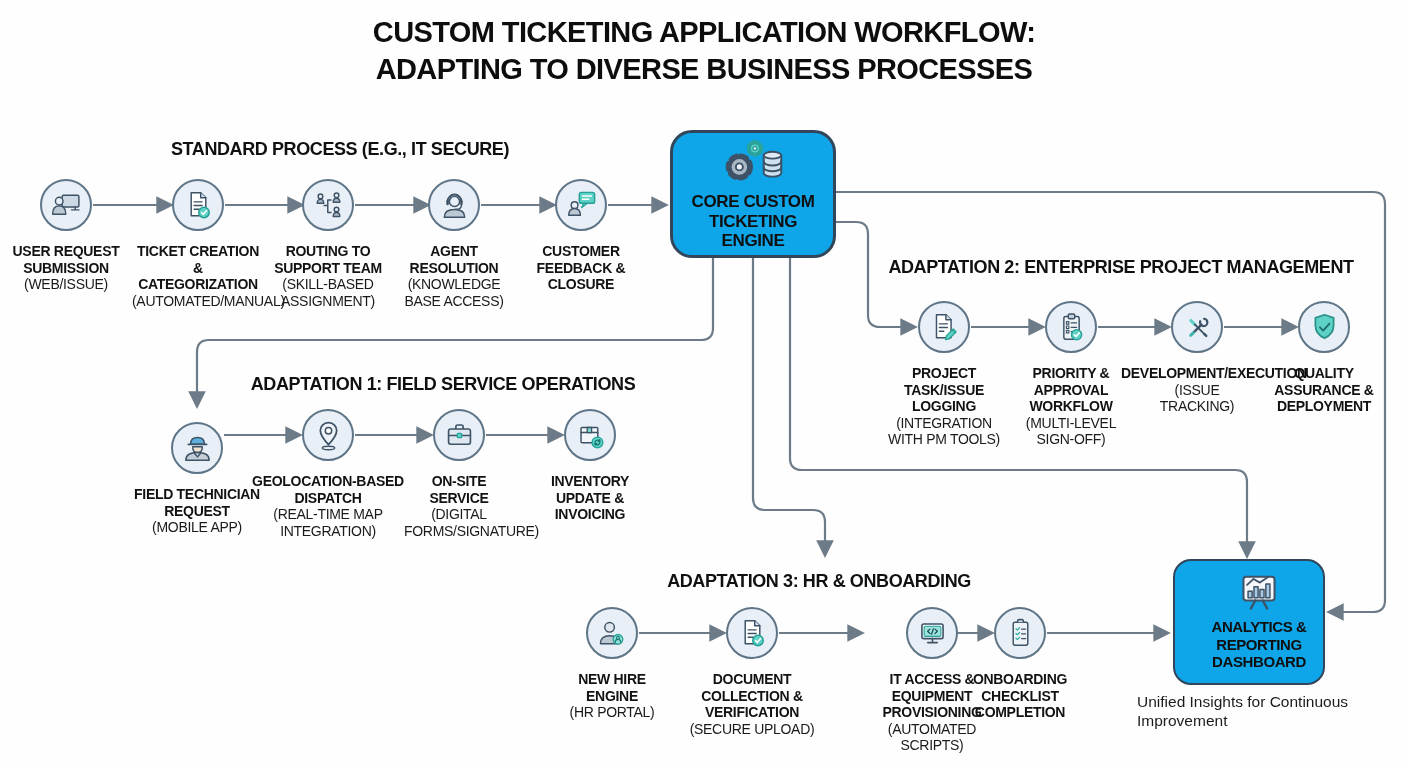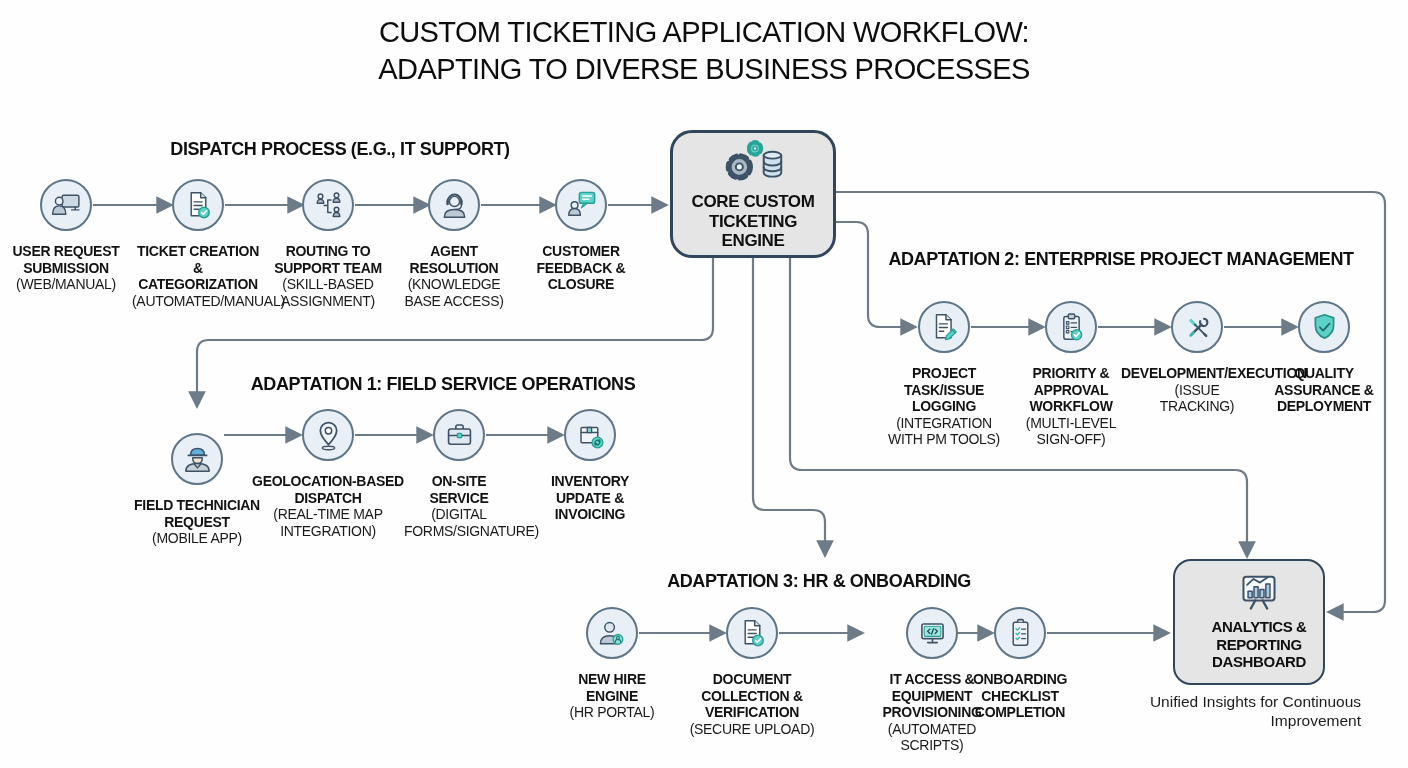--- a/index.html
+++ b/index.html
@@ -1,40 +1,40 @@
 <!DOCTYPE html>
 <html><head>
 <meta charset="utf-8">
 <style>
   html,body{margin:0;padding:0;background:#ffffff;}
   .canvas{position:relative;width:1408px;height:768px;background:#fefefe;overflow:hidden;
           font-family:"Liberation Sans","DejaVu Sans",sans-serif;}
   .connectors{position:absolute;left:0;top:0;z-index:1;}
   .title{position:absolute;left:704px;top:14px;transform:translateX(-50%);text-align:center;
-         font-weight:normal;font-size:29px;line-height:1.26;letter-spacing:-0.6px;color:#0d0d0d;white-space:nowrap;z-index:2;}
+         font-weight:bold;font-size:29px;line-height:1.26;letter-spacing:-0.6px;color:#0d0d0d;white-space:nowrap;z-index:2;}
   .heading{position:absolute;transform:translateX(-50%);font-weight:bold;font-size:18px;
            letter-spacing:-0.4px;color:#101010;white-space:nowrap;z-index:2;}
   .step{position:absolute;display:flex;flex-direction:column;align-items:center;
         transform:translateX(-50%);z-index:2;}
   .circle{width:52px;height:52px;border-radius:50%;background:#e9eff6;border:2px solid #5e7588;
           display:flex;align-items:center;justify-content:center;box-sizing:border-box;flex:none;}
   .circle svg{width:35px;height:35px;display:block;}
   .lbl{margin-top:12px;text-align:center;}
   .sname{font-weight:bold;font-size:14px;line-height:1.18;letter-spacing:-0.3px;color:#121212;}
   .sdetail{font-size:14px;line-height:1.18;letter-spacing:-0.3px;color:#1a1a1a;}
-  .node{position:absolute;box-sizing:border-box;background:#e5e5e5;border:3px solid #31465a;
+  .node{position:absolute;box-sizing:border-box;background:#0ea5e9;border:3px solid #31465a;
         display:flex;flex-direction:column;align-items:center;justify-content:center;z-index:2;}
   .engine{left:670px;top:130px;width:166px;height:128px;border-radius:22px;}
   .engine svg{width:74px;height:52px;margin-bottom:3px;}
   .analytics{left:1173px;top:559px;width:152px;height:126px;border-radius:18px;border-width:2.5px;padding-left:20px;}
   .analytics svg{width:48px;height:42px;margin-bottom:3px;}
   .nlabel{font-weight:bold;font-size:17px;line-height:1.16;letter-spacing:-0.4px;text-align:center;
           width:152px;color:#0f0f0f;}
   .analytics .nlabel{font-size:15px;width:112px;}
-  .caption{position:absolute;left:1249px;top:693px;transform:translateX(-50%);width:224px;text-align:right;
+  .caption{position:absolute;left:1249px;top:693px;transform:translateX(-50%);width:224px;text-align:left;
            font-size:15.5px;line-height:1.22;color:#1c1c1c;z-index:2;}
 </style>
 </head>
 <body>
 
 <div class="canvas">
 
   <svg class="connectors" width="1408" height="768">
     <defs>
       <marker id="arw" viewBox="0 0 10 10" refX="5.5" refY="5" markerWidth="8" markerHeight="8" orient="auto-start-reverse">
@@ -63,39 +63,39 @@
       <path d="M917,633 H987" marker-end="url(#arw)"></path>
       <path d="M1047,633 H1163" marker-end="url(#arw)"></path>
     </g>
   </svg>
 
   <div class="title">
     <div>CUSTOM TICKETING APPLICATION WORKFLOW:</div>
     <div>ADAPTING TO DIVERSE BUSINESS PROCESSES</div>
   </div>
 
-  <div class="heading" style="left:340px;top:139px">DISPATCH PROCESS (E.G., IT SUPPORT)</div>
+  <div class="heading" style="left:340px;top:139px">STANDARD PROCESS (E.G., IT SECURE)</div>
   <div class="heading" style="left:443px;top:374px">ADAPTATION 1: FIELD SERVICE OPERATIONS</div>
-  <div class="heading" style="left:1121px;top:249px">ADAPTATION 2: ENTERPRISE PROJECT MANAGEMENT</div>
+  <div class="heading" style="left:1121px;top:257px">ADAPTATION 2: ENTERPRISE PROJECT MANAGEMENT</div>
   <div class="heading" style="left:819px;top:571px">ADAPTATION 3: HR &amp; ONBOARDING</div>
 
   <div class="step" style="left:66px;top:179px">
     <div class="circle">
       <svg viewBox="0 0 48 48">
           <g stroke="#3d5266" stroke-width="2" fill="none" stroke-linecap="round" stroke-linejoin="round">
         <rect x="18" y="10" width="23" height="16" rx="2" fill="#cdd9e4"></rect>
         <path d="M36 26 v4 M31 30 h10"></path>
         <circle cx="14" cy="18" r="5.2" fill="#e9eff6"></circle>
         <path d="M5 36 c0 -8 4 -11.5 9 -11.5 c5 0 9 3.5 9 11.5 z" fill="#bcc9d5"></path>
       </g>
         </svg>
     </div>
     <div class="lbl" style="width:120px">
       <div class="sname">USER REQUEST SUBMISSION</div>
-      <div class="sdetail">(WEB/MANUAL)</div>
+      <div class="sdetail">(WEB/ISSUE)</div>
     </div>
   </div>
 
   <div class="step" style="left:198px;top:179px">
     <div class="circle">
       <svg viewBox="0 0 48 48">
           <g stroke="#3d5266" stroke-width="2" fill="none" stroke-linecap="round" stroke-linejoin="round">
         <path d="M14 6.5 h13 l7 7 V38 H14 z" fill="#ffffff"></path>
         <path d="M27 6.5 v7 h7" fill="#dfe8f0"></path>
         <path d="M18 19 h11 M18 24 h11 M18 29 h7"></path>
@@ -178,21 +178,21 @@
         <circle cx="40" cy="11" r="5" fill="#5fd2c7" stroke="#2aa39a" stroke-width="1.8"></circle>
         <circle cx="40" cy="11" r="2" fill="#edf2f8" stroke="#2aa39a" stroke-width="1.5"></circle>
         <path d="M49 18 V36 c0 2.3 4 4 9 4 c5 0 9 -1.7 9 -4 V18" fill="#cfe0ee"></path>
         <ellipse cx="58" cy="18" rx="9" ry="3.5" fill="#dfeaf4"></ellipse>
         <path d="M49 24.5 c0 2.3 4 4 9 4 c5 0 9 -1.7 9 -4 M49 30.5 c0 2.3 4 4 9 4 c5 0 9 -1.7 9 -4"></path>
       </g>
     </svg>
     <div class="nlabel">CORE CUSTOM TICKETING ENGINE</div>
   </div>
 
-  <div class="step" style="left:197px;top:433px">
+  <div class="step" style="left:197px;top:422px">
     <div class="circle">
       <svg viewBox="0 0 48 48">
           <g stroke="#3d5266" stroke-width="2" fill="none" stroke-linecap="round" stroke-linejoin="round">
         <path d="M14.5 18 c0 -6 4 -9 9.5 -9 c5.5 0 9.5 3 9.5 9 z" fill="#5fb0dc"></path>
         <path d="M11.5 18.5 h25" stroke-width="2.4"></path>
         <path d="M17.5 21.5 h13 v1.5 c0 4 -2.7 6.5 -6.5 6.5 c-3.8 0 -6.5 -2.5 -6.5 -6.5 z" fill="#f2e3d0"></path>
         <path d="M8 40 c0 -7 6.5 -10.5 16 -10.5 c9.5 0 16 3.5 16 10.5 z" fill="#c6cfd8"></path>
         <path d="M20 31 l4 4.5 l4 -4.5"></path>
       </g>
         </svg>

